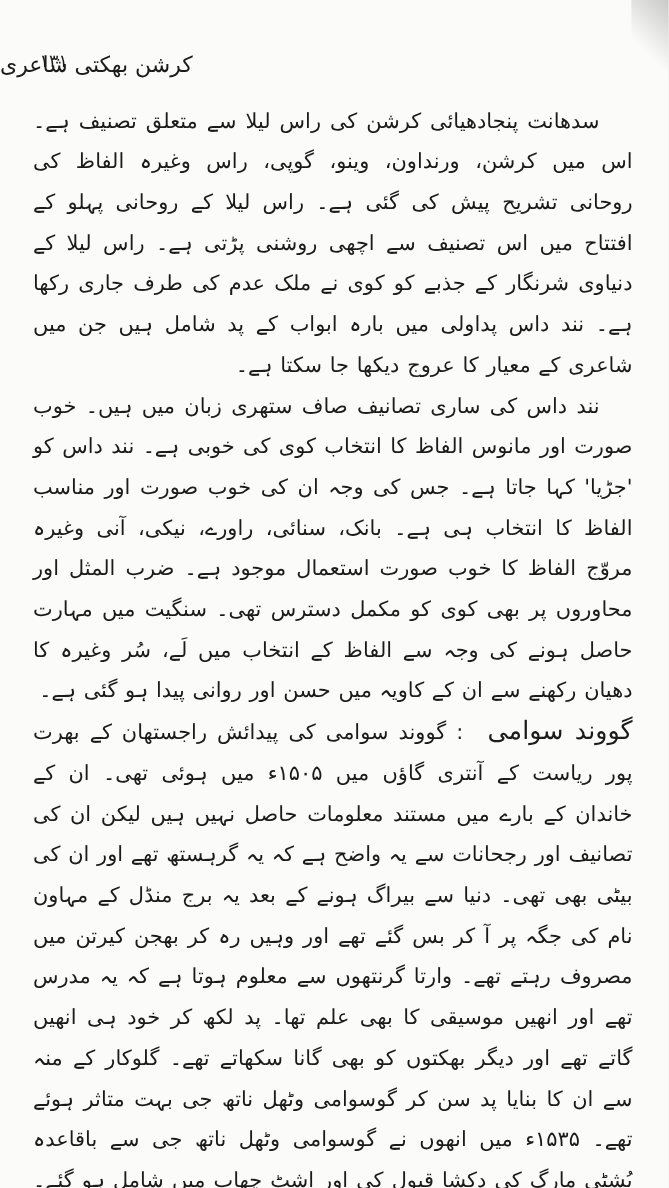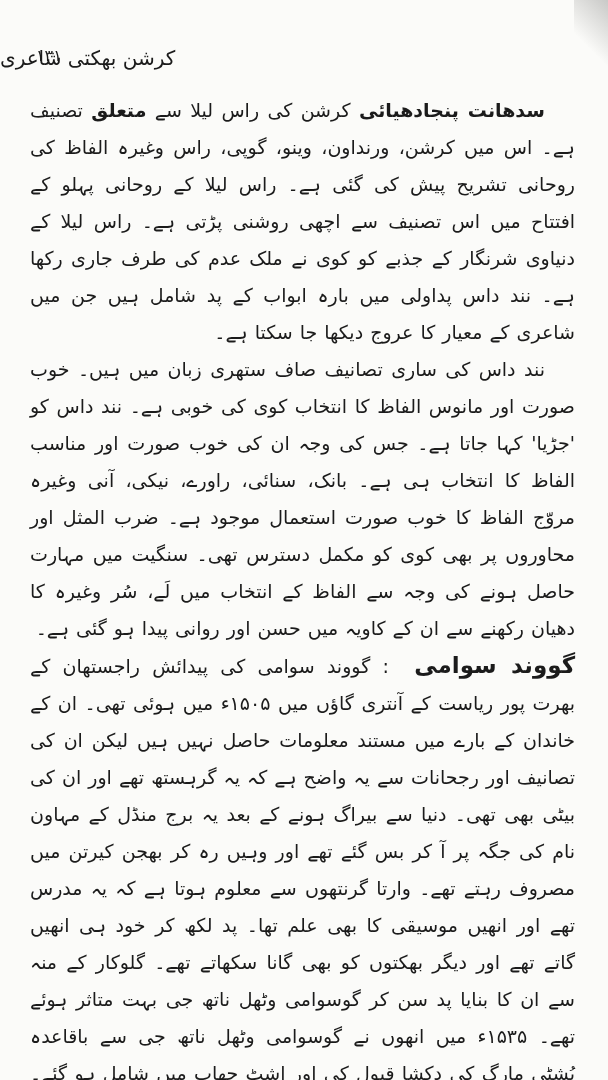--- a/index.html
+++ b/index.html
@@ -63,24 +63,24 @@
     padding: 0;
     text-align: justify;
     font-size: 19px;
     line-height: 37px;
     word-spacing: 1px;
   }
   .body-text p.indent {
     text-indent: 30px;
   }
   .seg-bold {
-    font-weight: 700;
+    font-weight: 400;
   }
   .seg-heading {
-    font-weight: 700;
+    font-weight: 400;
     font-size: 23px;
     margin-left: 13px;
   }
 </style>
 </head>
 <body>
 
 <div class="page">
   <div class="corner-shade"></div>
 

